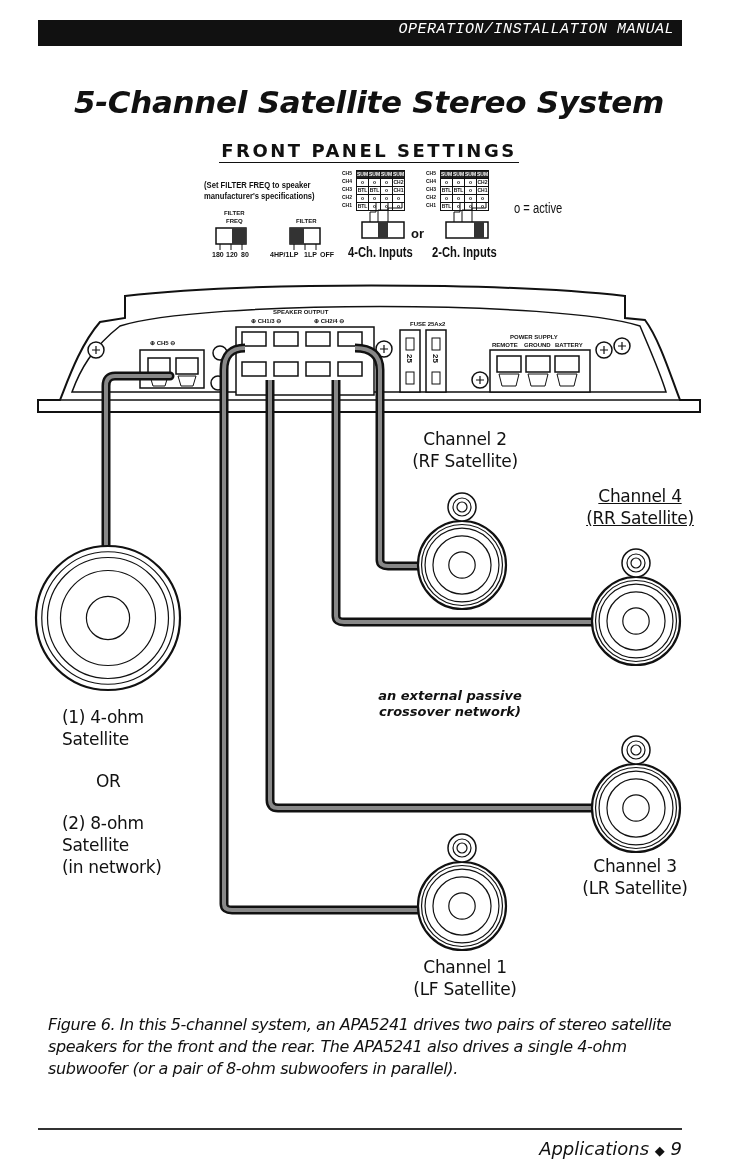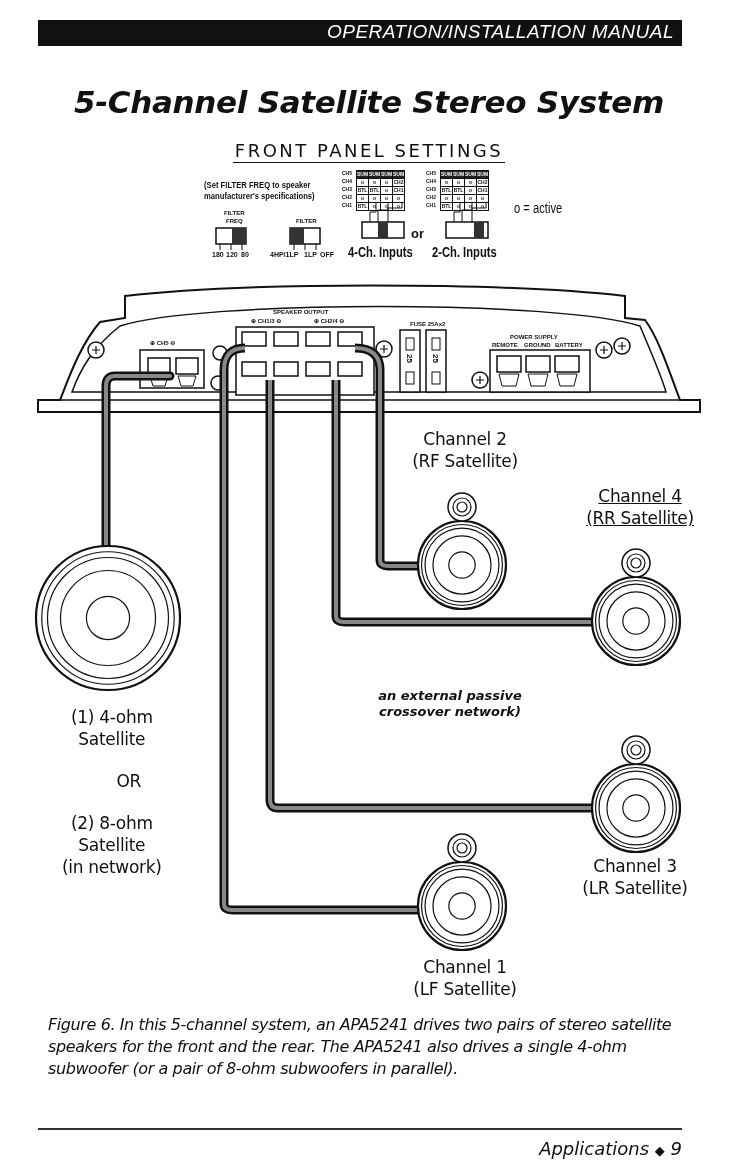--- a/index.html
+++ b/index.html
@@ -1,21 +1,21 @@
 <!DOCTYPE html>
 <html><head>
 <meta charset="utf-8">
 <style>
   html, body { margin:0; padding:0; background:#ffffff; }
   body { width:738px; height:1172px; position:relative; overflow:hidden; font-family:"DejaVu Sans", sans-serif; color:#111; }
   .abs { position:absolute; }
   .header-bar { left:38px; top:20px; width:644px; height:26px; background:#111; }
-  .header-text { right:8px; top:1px; color:#fff; font-family:Liberation Sans, sans-serif; font-style:italic; font-size:19px; letter-spacing:0.5px; white-space:nowrap; }
+  .header-text { right:8px; top:1px; color:#fff; font-family:Liberation Mono, monospace; font-style:italic; font-size:15px; letter-spacing:0.5px; white-space:nowrap; }
   .title { left:0; width:738px; top:84px; text-align:center; font-family:"DejaVu Sans", sans-serif; font-weight:bold; font-style:italic; font-size:31px; letter-spacing:-0.3px; }
-  .subtitle { left:0; width:738px; top:140px; text-align:center; font-size:18px; letter-spacing:2.5px; }
+  .subtitle { left:0; width:738px; top:140px; text-align:center; font-size:18px; letter-spacing:2.5px;font-weight:bold; }
   .subtitle span { border-bottom:1.5px solid #111; padding:0 2px 1px 2px; }
   .note-small { font-family:"Liberation Sans Narrow","Liberation Sans", sans-serif; font-weight:bold; font-size:9px; line-height:11px; transform:scaleX(0.85); transform-origin:left top; white-space:nowrap; }
   .tiny { font-family:"Liberation Sans", sans-serif; font-weight:bold; font-size:6px; white-space:nowrap; }
   .cond { font-family:"Liberation Sans Narrow","Liberation Sans", sans-serif; font-weight:bold; font-size:14px; transform:scaleX(0.8); transform-origin:left top; white-space:nowrap; }
   .lbl { font-family:"DejaVu Sans", sans-serif; font-size:17px; line-height:22px; text-align:center; white-space:nowrap; letter-spacing:-0.3px; }
   .lbl-left { font-family:"DejaVu Sans", sans-serif; font-size:17px; line-height:22px; text-align:left; white-space:nowrap; letter-spacing:-0.3px; }
   .note-bold { font-family:"DejaVu Sans", sans-serif; font-weight:bold; font-style:italic; font-size:13px; line-height:16px; text-align:center; white-space:nowrap; }
   .caption { left:48px; top:1014px; width:660px; font-family:"DejaVu Sans", sans-serif; font-style:italic; font-size:16px; line-height:22px; letter-spacing:-0.4px; }
   .footer-rule { left:38px; top:1128px; width:644px; height:1.5px; background:#333; }
   .footer { right:56px; top:1138px; font-family:"DejaVu Sans", sans-serif; font-style:italic; font-size:18px; }
@@ -284,21 +284,21 @@
   <div>(RR Satellite)</div>
 </div>
 <div class="abs lbl" style="left:560px;top:855px;width:150px;">
   <div>Channel 3</div>
   <div>(LR Satellite)</div>
 </div>
 <div class="abs lbl" style="left:390px;top:956px;width:150px;">
   <div>Channel 1</div>
   <div>(LF Satellite)</div>
 </div>
-<div class="abs lbl-left" style="left:62px;top:706px;text-align:center;">
+<div class="abs lbl-left" style="left:62px;top:706px;">
   <div>(1) 4-ohm</div>
   <div>Satellite</div>
   <div style="height:20px;"></div>
   <div style="padding-left:34px;">OR</div>
   <div style="height:20px;"></div>
   <div>(2) 8-ohm</div>
   <div>Satellite</div>
   <div>(in network)</div>
 </div>
 

